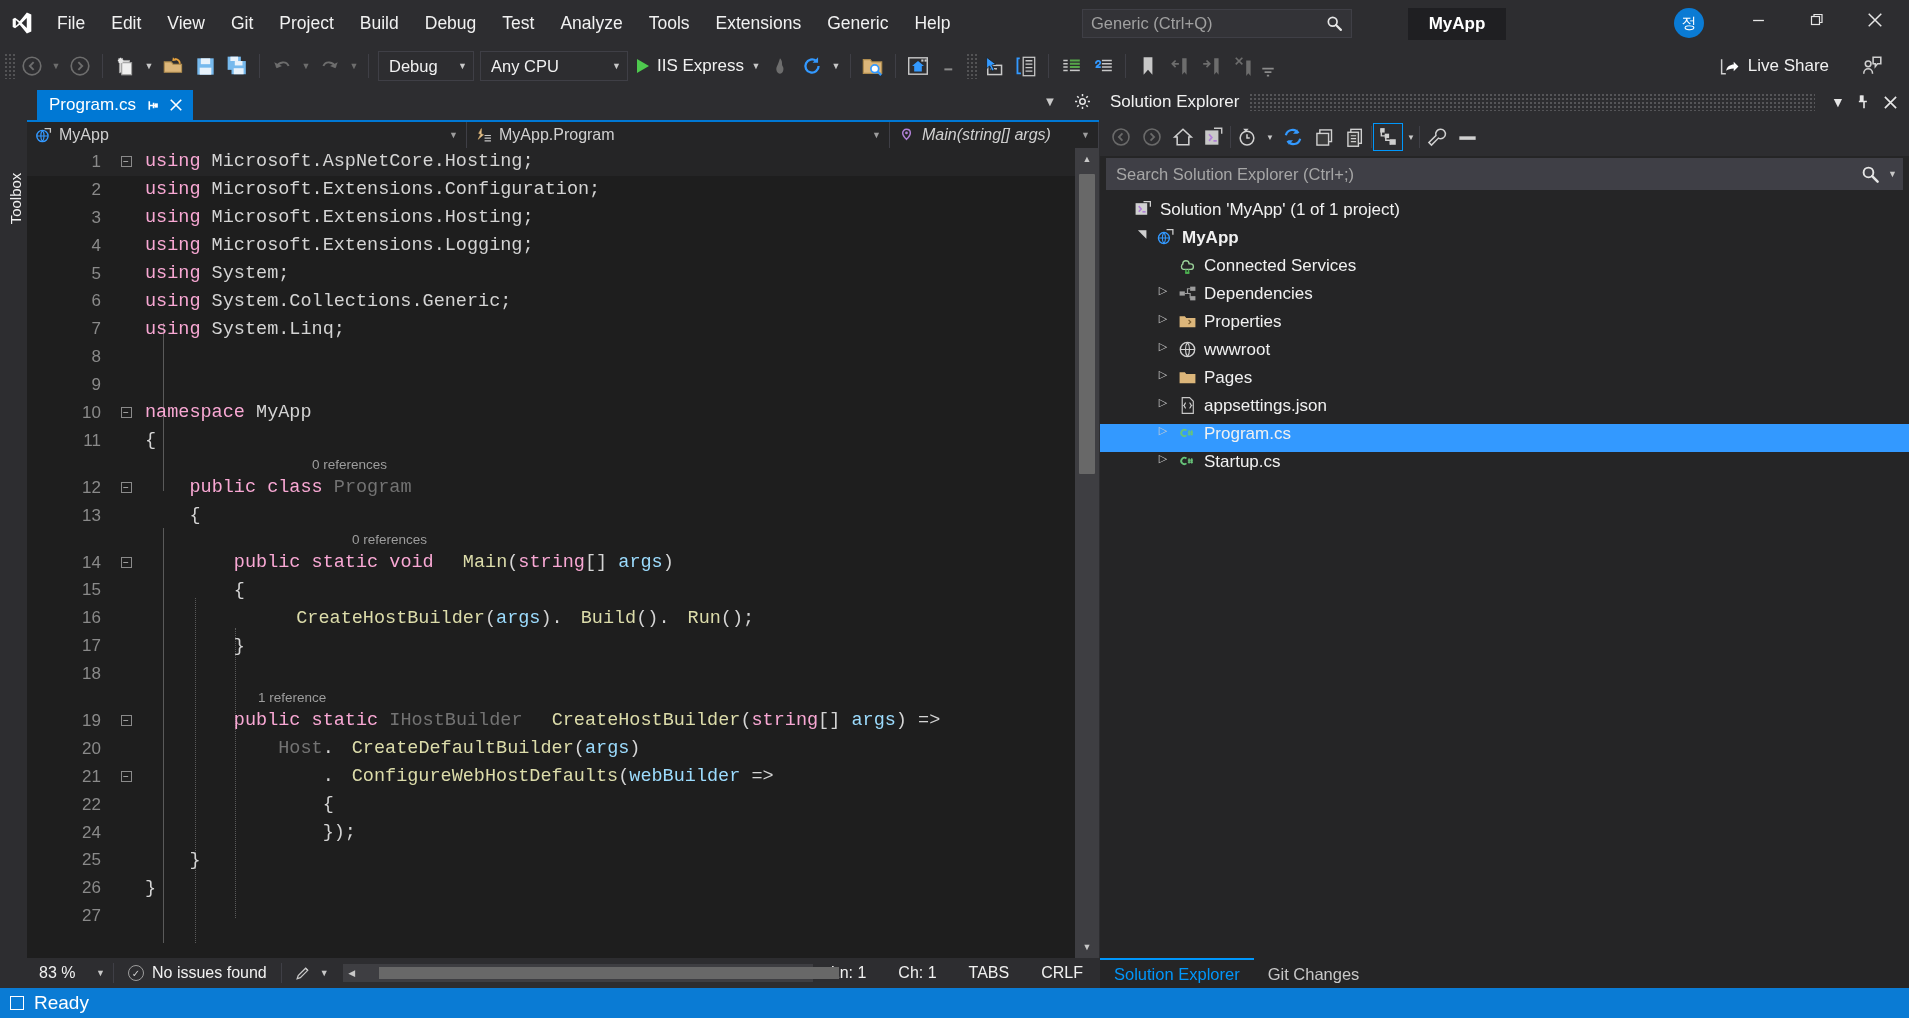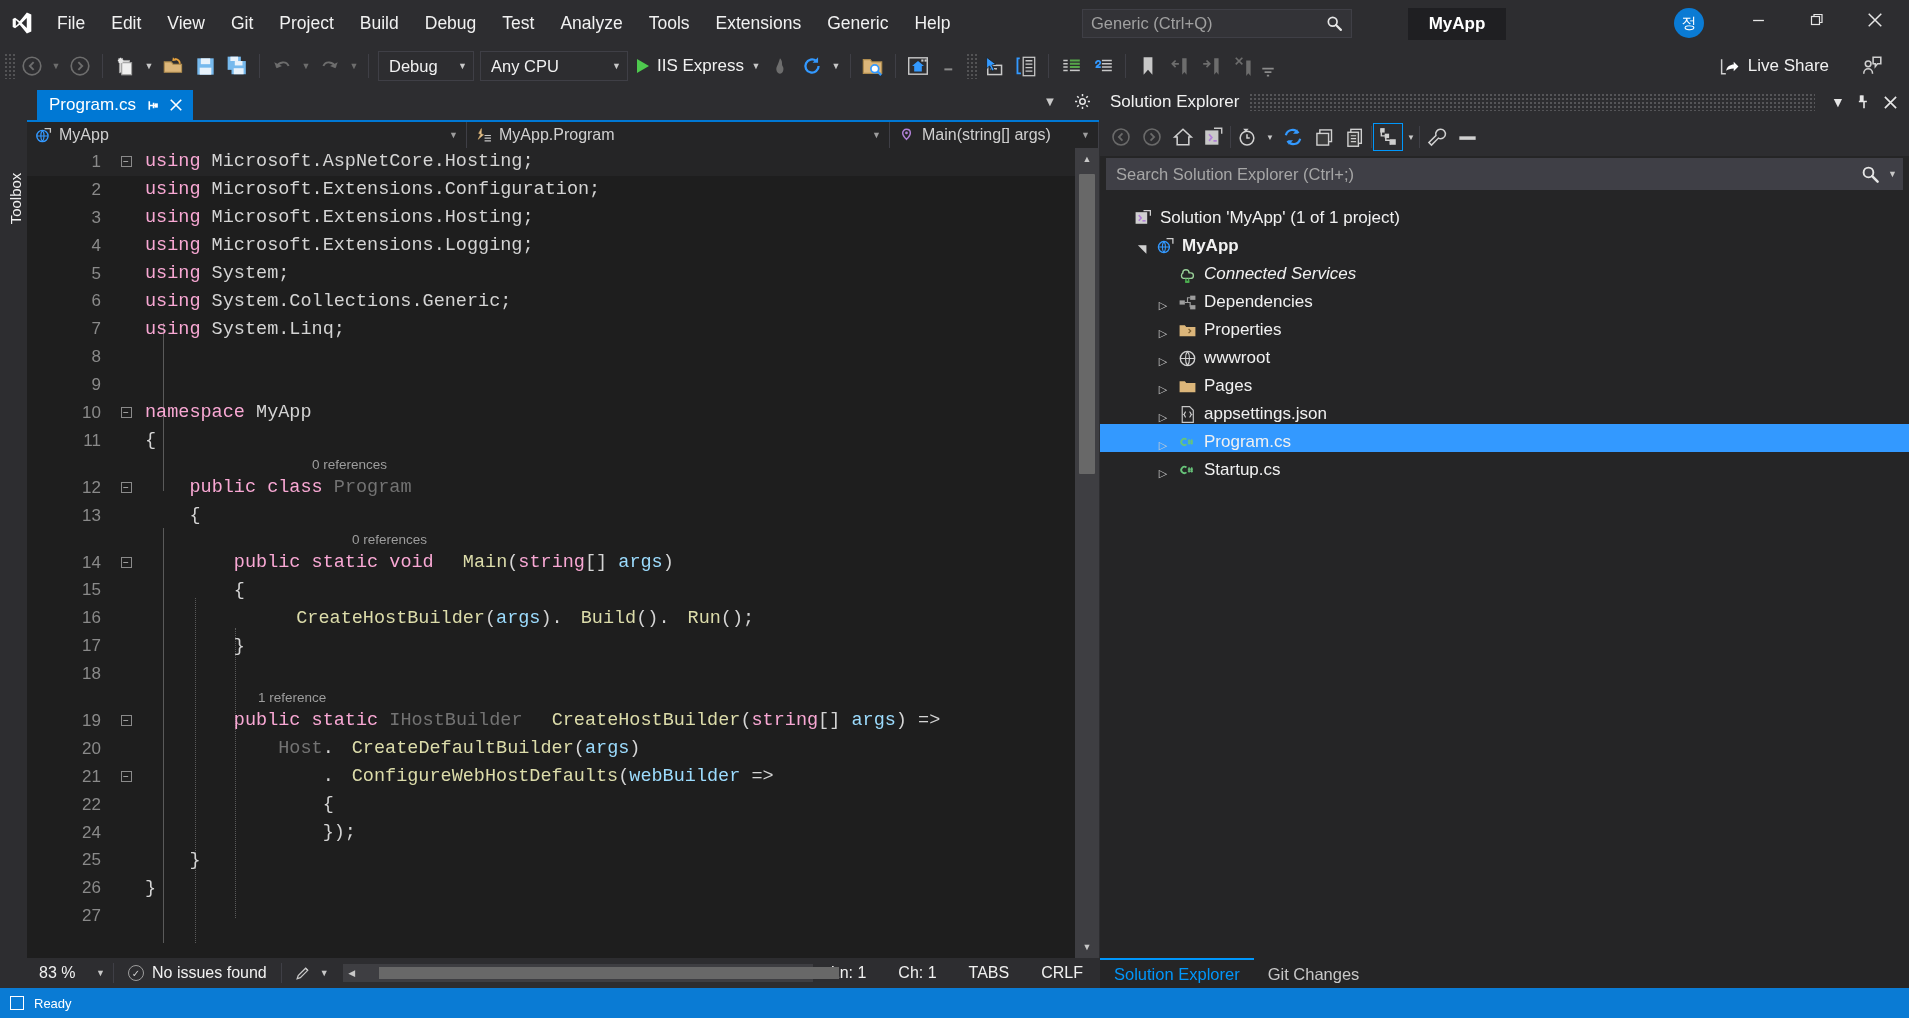--- a/index.html
+++ b/index.html
@@ -86,21 +86,21 @@
   .tab .pin, .tab .x { font-size:15px; color:#fff; }
   .tabstrip-right { position:absolute; right:6px; top:4px; display:flex; gap:10px; align-items:center; }
   .tabstrip-right .ic { color:#c8c8c8; font-size:13px; width:22px; height:22px; display:flex; align-items:center; justify-content:center; }
   .tabunderline { height:2px; background:#0078d4; flex:0 0 2px; }
 
   .navbar { height:26px; background:#252526; display:flex; align-items:center; flex:0 0 26px; }
   .navcombo { height:26px; display:flex; align-items:center; border-right:1px solid #3f3f46; padding:0 4px 0 8px; gap:7px; font-size:16px; color:#d0d0d0; background:#252526; }
   .navcombo .cv { font-size:9px; color:#9d9d9d; margin-left:auto; padding-left:12px; padding-right:4px;}
   .nav1 { width:440px; }
   .nav2 { width:423px; }
-  .nav3 { flex:1; }
+  .nav3 { flex:1;font-style:italic; }
 
   .editorwrap { flex:1; display:flex; min-height:0; position:relative; overflow:hidden; }
   .codearea { flex:1; position:relative; overflow:hidden; background:#1e1e1e; font-family:"Liberation Mono", monospace; }
   .coderow { display:flex; height:27.9px; align-items:center; font-size:18.5px; white-space:pre; }
   .coderow.hl { background:#252526; }
   .gutnum { width:88px; text-align:right; padding-right:14px; color:#8a8a8a; font-size:17px; font-family:"Liberation Sans", sans-serif; flex:0 0 88px; }
   .glyph { width:22px; flex:0 0 22px; display:flex; align-items:center; justify-content:center; }
   .fold { width:11px; height:11px; border:1px solid #8a8a8a; color:#c8c8c8; font-size:10px; line-height:9px; text-align:center; font-family:"Liberation Sans", sans-serif; }
   .codetext { flex:1; padding-left:8px; position:relative; }
   .reflbl { font-family:"Liberation Sans", sans-serif; font-size:13.5px; color:#9d9d9d; }
@@ -142,32 +142,32 @@
   .solhead .dots { flex:1; height:18px; margin:0 10px; background-image:radial-gradient(#555558 1px, transparent 1px); background-size:4px 4px;}
   .solhead .ic { width:26px; height:26px; display:flex; align-items:center; justify-content:center; color:#e6e6e6; font-size:14px; }
   .soltools { height:38px; display:flex; align-items:center; gap:1px; background:#2d2d30; padding-left:6px; flex:0 0 38px; }
   .st { width:30px; height:28px; display:flex; align-items:center; justify-content:center; color:#c8c8c8; }
   .st.dis { color:#6a6a6a; }
   .st.sel { border:1.5px solid #0097fb; }
   .stcaret { width:14px; height:28px; display:flex; align-items:center; justify-content:center; font-size:8px; color:#c8c8c8; }
   .solsearch { height:32px; background:#3f3f46; margin:2px 6px 2px 6px; display:flex; align-items:center; padding:0 6px 0 10px; flex:0 0 32px; }
   .solsearch .ph { flex:1; color:#a6a6a6; font-size:16.5px; }
   .soltree { flex:1; padding-top:8px; overflow:hidden; background:#252526; }
-  .trow { height:28px; display:flex; align-items:flex-end; font-size:17px; color:#f1f1f1; padding-left:8px; white-space:nowrap; }
+  .trow { height:28px; display:flex; align-items:flex-start; font-size:17px; color:#f1f1f1; padding-left:8px; white-space:nowrap; }
   .trow.sel { background:#3399ff; }
   .trow .exp { width:22px; display:flex; align-items:center; justify-content:center; color:#d0d0d0; font-size:9px; flex:0 0 22px;}
   .trow .ico { width:26px; display:flex; align-items:center; justify-content:center; flex:0 0 26px; }
   .trow .lbl { padding-left:4px; }
   .trow .lbl.b { font-weight:bold; }
   .soltabs { height:32px; background:#252526; display:flex; align-items:flex-end; flex:0 0 32px; }
   .soltab { height:30px; padding:0 14px; display:flex; align-items:center; font-size:16.5px; color:#0097fb; border-top:2px solid #0097fb; background:#252526;}
   .soltab.inactive { color:#c8c8c8; border-top:2px solid transparent; }
 
   
-  .statusbar { height:30px; background:#0a7bd4; display:flex; align-items:center; flex:0 0 30px; padding-left:10px; gap:10px; font-size:13px; color:#fff; }
+  .statusbar { height:30px; background:#0a7bd4; display:flex; align-items:center; flex:0 0 30px; padding-left:10px; gap:10px; font-size:19px; color:#fff; }
   .statusbar .sq { width:14px; height:14px; border:1.6px solid #ffffff; }
   svg { display:block; }
 </style>
 </head>
 <body>
 
 <div class="app">
 
   <div class="topstrip">
     <div class="seg-blue"></div>
@@ -694,21 +694,21 @@
             <span class="exp" style="transform:rotate(-90deg);font-size:11px;">◢</span>
             <span class="ico">
               <svg width="19" height="19" viewBox="0 0 18 18">
                 <circle cx="7.5" cy="9.5" r="5.2" fill="none" stroke="#3399ff" stroke-width="1.3"></circle>
                 <path d="M2.3 9.5h10.4M7.5 4.3c2 2.4 2 8 0 10.4M7.5 4.3c-2 2.4-2 8 0 10.4" fill="none" stroke="#3399ff" stroke-width="1"></path>
                 <path d="M10 1.5h6v5" fill="none" stroke="#d0d0d0" stroke-width="1.2"></path>
               </svg>
             </span>
             <span class="lbl b">MyApp</span>
           </div>
-          <div class="trow" style="padding-left: 52px; font-style: italic;">
+          <div class="trow" style="padding-left: 52px;">
             <span class="exp" style="font-size:11px;"></span>
             <span class="ico">
               <svg width="19" height="19" viewBox="0 0 18 18">
                 <path d="M4.5 7.5a3 3 0 0 1 6 0h1.5a2.6 2.6 0 0 1 0 5.2H5a2.8 2.8 0 0 1 0-5.2z" fill="none" stroke="#9ad19a" stroke-width="1.3"></path>
                 <path d="M7.5 12.8v3M10 12.8v3" stroke="#4caf50" stroke-width="1.4"></path>
                 <rect x="6.8" y="15" width="4" height="2" fill="#4caf50"></rect>
               </svg>
             </span>
             <span class="lbl">Connected Services</span>
           </div>

